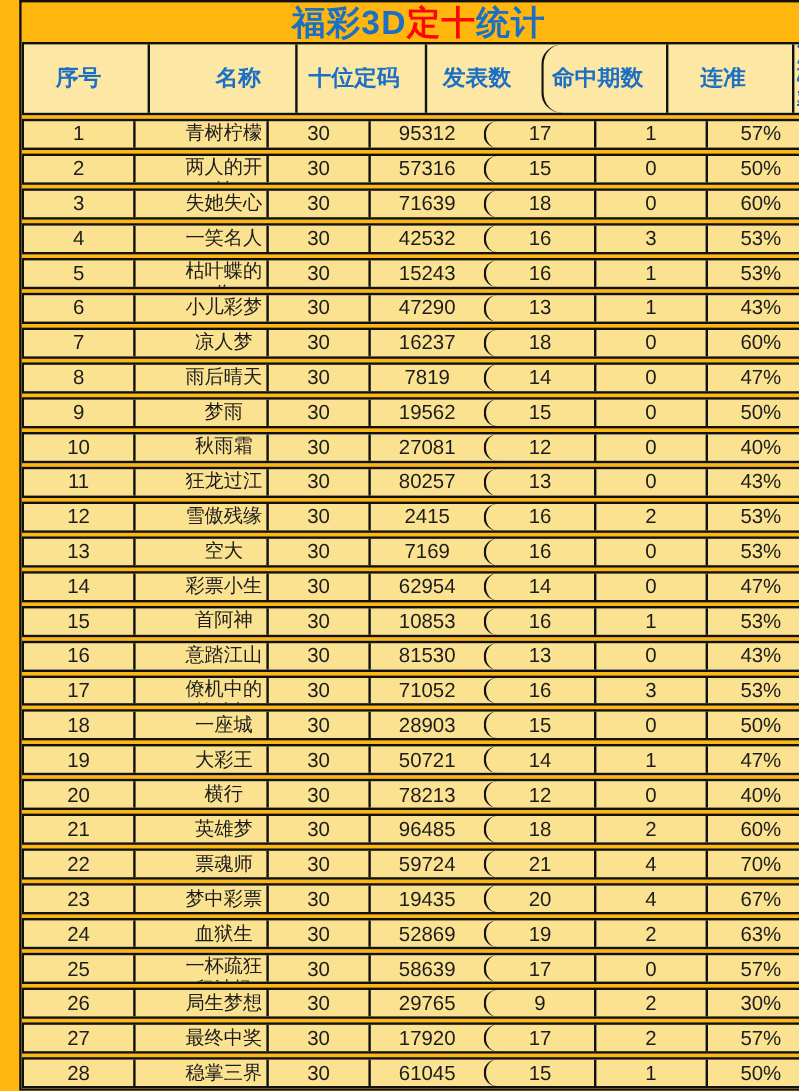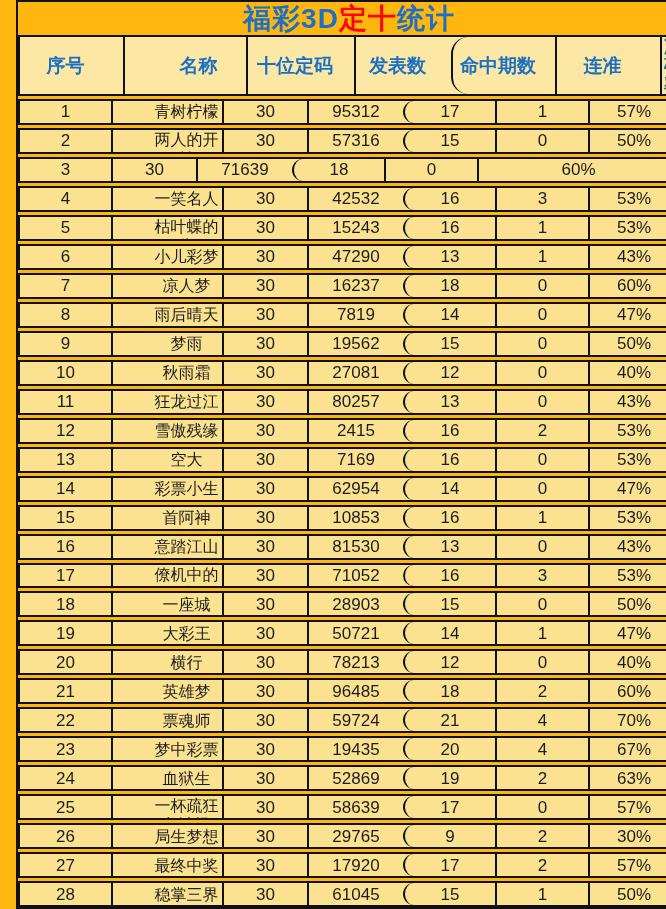--- a/index.html
+++ b/index.html
@@ -160,20 +160,23 @@
           <span class="txt">0</span>
         </div>
     <div class="c c6">
           <span class="txt">50%</span>
         </div>
   </div>
       <div class="row data">
     <div class="c c0">
           <span class="txt">3</span>
         </div>
+    <div class="c c1">
+          <span class="txt">失她失心</span>
+        </div>
     <div class="c c2">
           <span class="txt">30</span>
         </div>
     <div class="c c3">
           <span class="txt">71639</span>
         </div>
     <div class="c c4">
           <span class="txt">18</span>
         </div>
     <div class="c c5">

